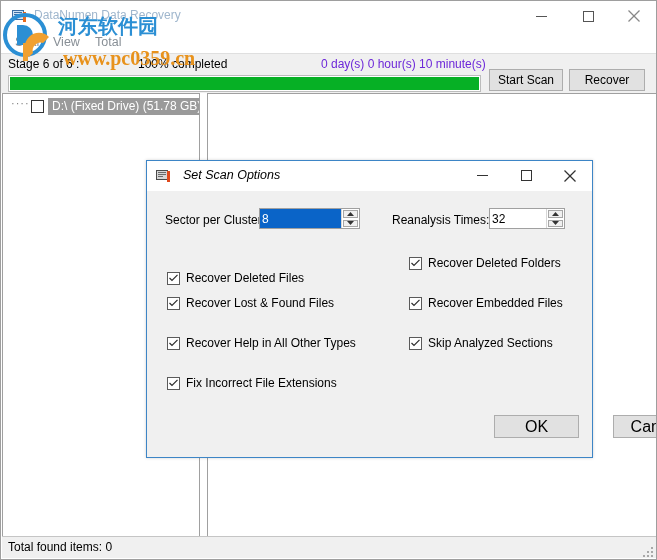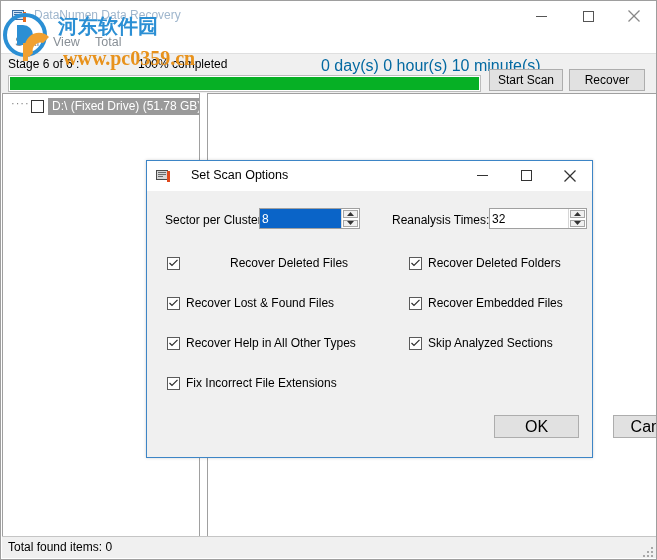--- a/index.html
+++ b/index.html
@@ -97,22 +97,22 @@
   .pct-label {
     position: absolute;
     left: 137px; top: 3px;
     font-size: 12px;
     color: #000;
     white-space: nowrap;
   }
   .eta-label {
     position: absolute;
     left: 320px; top: 3px;
-    font-size: 16px;
-    color: #0369a1;
+    font-size: 12px;
+    color: #6d28d9;
     white-space: nowrap;
   }
   .progress-outer {
     position: absolute;
     left: 7px; top: 21px;
     width: 473px;
     height: 17px;
     background: #ffffff;
     border: 1px solid #bcbcbc;
     box-sizing: border-box;
@@ -275,24 +275,25 @@
     height: 30px;
     background: #ffffff;
   }
   .dlg-icon {
     position: absolute;
     left: 9px; top: 8px;
     width: 16px; height: 15px;
   }
   .dlg-title-text {
     position: absolute;
-    left: 44px; top: 7px;
+    left: 36px; top: 7px;
     font-size: 12.5px;
     color: #000;
     white-space: nowrap;
+    font-style: italic;
   }
   .dwbtn {
     position: absolute;
     top: 0;
     width: 44px;
     height: 29px;
     display: flex;
     align-items: center;
     justify-content: center;
     background: transparent;
@@ -541,37 +542,37 @@
         </span>
         <span class="spin-dn">
           <svg width="7" height="4" viewBox="0 0 7 4">
               <polygon points="0,0 7,0 3.5,4" fill="#333"></polygon>
             </svg>
         </span>
       </span>
     </div>
 
     <span class="fld-label" style="left:245px; top:52px;">Reanalysis Times:</span>
-    <div class="spin" style="left:342px; top:47px; width:98px;">
+    <div class="spin" style="left:342px; top:47px; width:76px;">
       <input class="spin-input" type="text" readonly="" value="32" style="">
       <span class="spin-btns">
         <span class="spin-up">
           <svg width="7" height="4" viewBox="0 0 7 4">
               <polygon points="3.5,0 7,4 0,4" fill="#333"></polygon>
             </svg>
         </span>
         <span class="spin-dn">
           <svg width="7" height="4" viewBox="0 0 7 4">
               <polygon points="0,0 7,0 3.5,4" fill="#333"></polygon>
             </svg>
         </span>
       </span>
     </div>
 
-    <label class="cb-row" style="left:20px; top:95px;gap:44px;">
+    <label class="cb-row" style="left:20px; top:110px;">
       <span class="cb-box">
         <svg width="9" height="8" viewBox="0 0 9 8">
             <polyline points="0.5,4 3,6.5 8.5,0.8" fill="none" stroke="#2b2b2b" stroke-width="1.2"></polyline>
           </svg>
       </span>
       <span class="cb-label">Recover Deleted Files</span>
     </label>
 
     <label class="cb-row" style="left:20px; top:135px;">
       <span class="cb-box">

